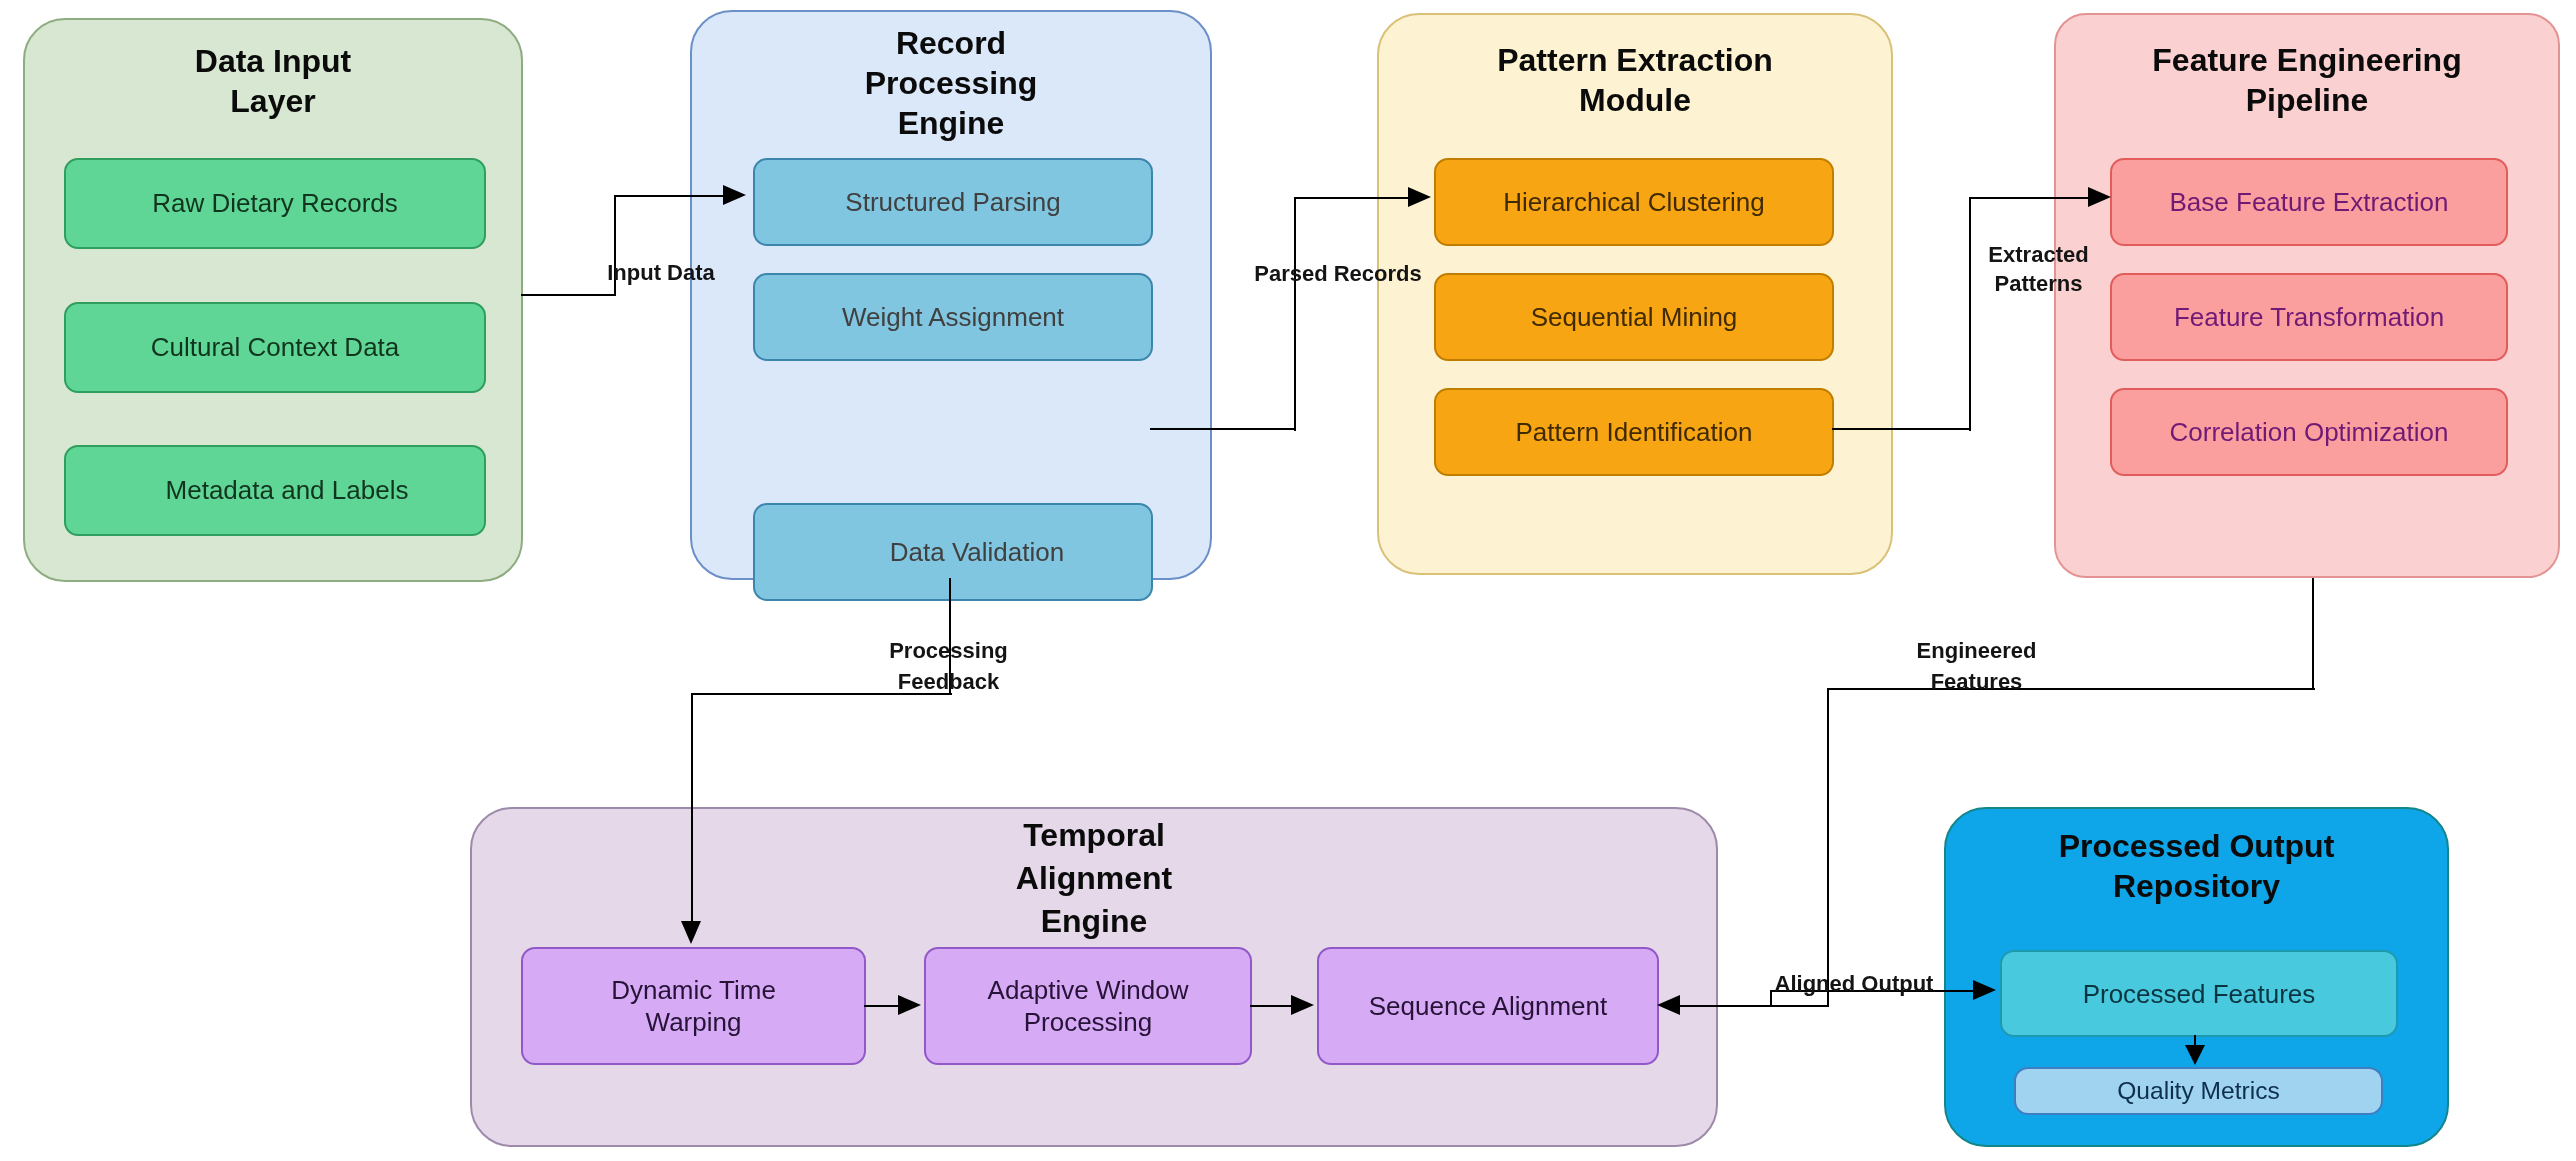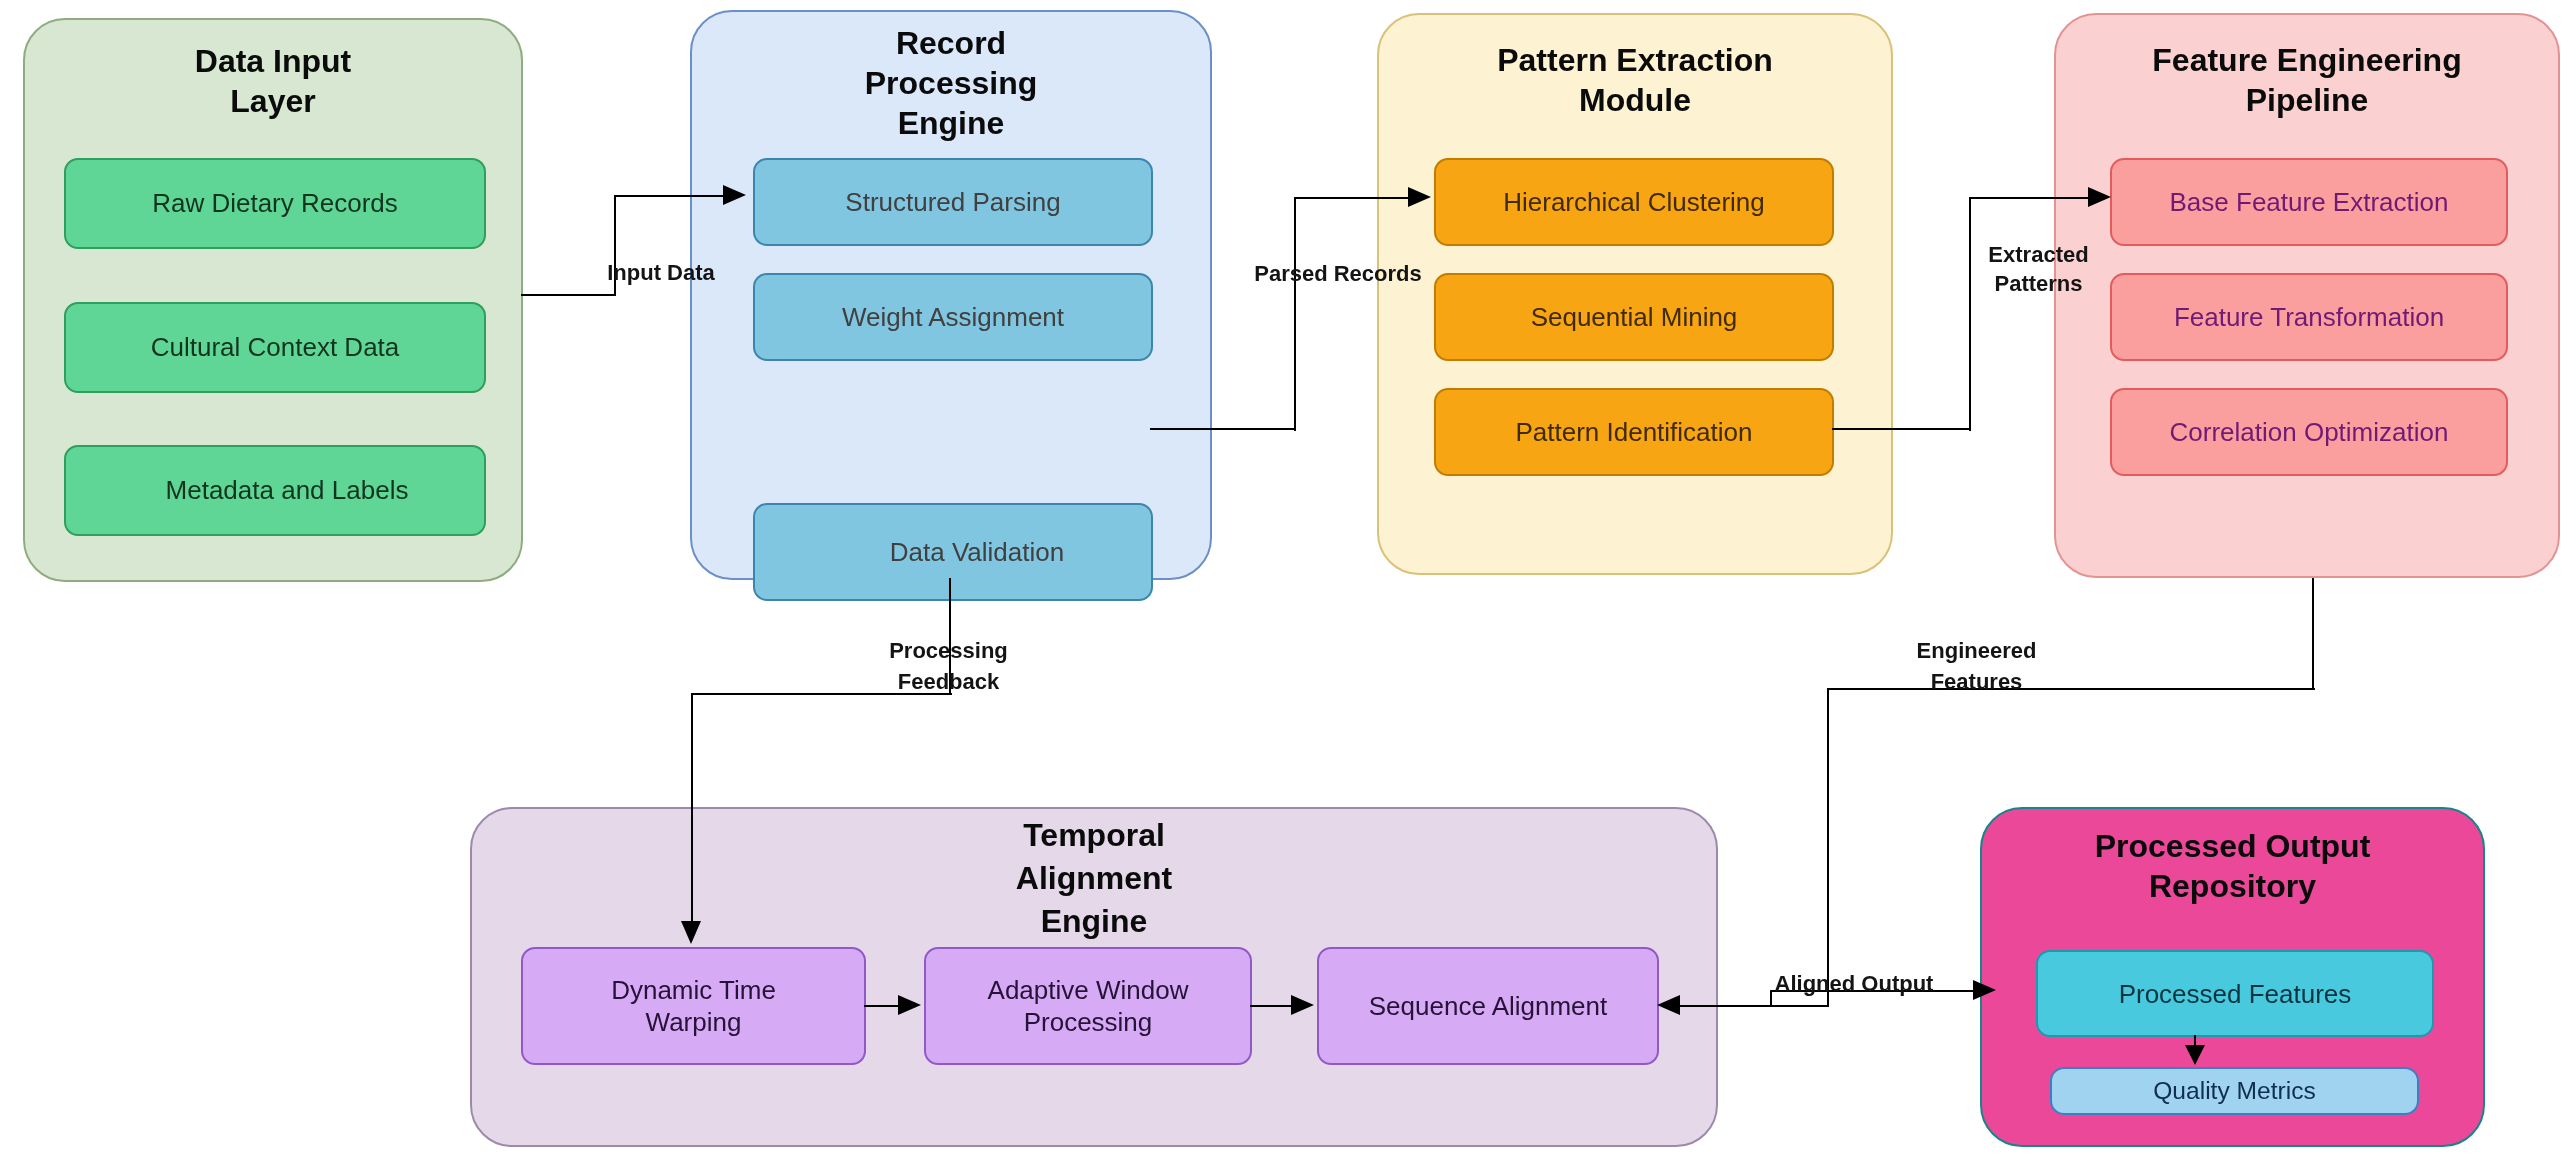--- a/index.html
+++ b/index.html
@@ -15,25 +15,25 @@
         font-size:26px;line-height:32px;}
   .node span{display:block;}
 
   
   .c-green{background:#d7e7d1;border-color:#8fac80;}
   .n-green{background:#5fd695;border-color:#2f9e5f;color:#11341f;}
   .c-blue{background:#dbe8fa;border-color:#6b8fc7;}
   .n-blue{background:#81c6e0;border-color:#3c85ad;color:#404040;}
   .c-yellow{background:#fdf3d2;border-color:#d9c178;}
   .n-orange{background:#f7a512;border-color:#c07d00;color:#402a02;}
-  .c-pink{background:#fbd0d0;border-color:#e49393;}
+  .c-pink{background:#fbd0d0;border-color:#e49393;border-radius:32px;}
   .n-pink{background:#fa9e9e;border-color:#e25c5c;color:#701a75;}
   .c-purple{background:#e4d8e9;border-color:#9d8aab;}
   .n-purple{background:#d7aaf6;border-color:#9159c8;color:#261337;}
-  .c-teal{background:#ec4899;border-color:#13868a;margin-left:36px;}
+  .c-teal{background:#0ea5e9;border-color:#13868a;}
   .n-cyan{background:#48c9de;border-color:#1e9ab0;color:#0a3540;}
   .n-lightblue{background:#9fd3ef;border-color:#3f7fc1;color:#0e2f4e;}
 
   
   .seg{position:absolute;background:#000;z-index:2;}
   .arr{position:absolute;width:0;height:0;z-index:3;}
   .arr-r{border-top:10.8px solid transparent;border-bottom:10.8px solid transparent;border-left:23px solid #000;}
   .arr-l{border-top:10.8px solid transparent;border-bottom:10.8px solid transparent;border-right:23px solid #000;}
   .arr-d{border-left:10.8px solid transparent;border-right:10.8px solid transparent;border-top:23px solid #000;}
   .arr-d-sm{border-left:10px solid transparent;border-right:10px solid transparent;border-top:20px solid #000;}

